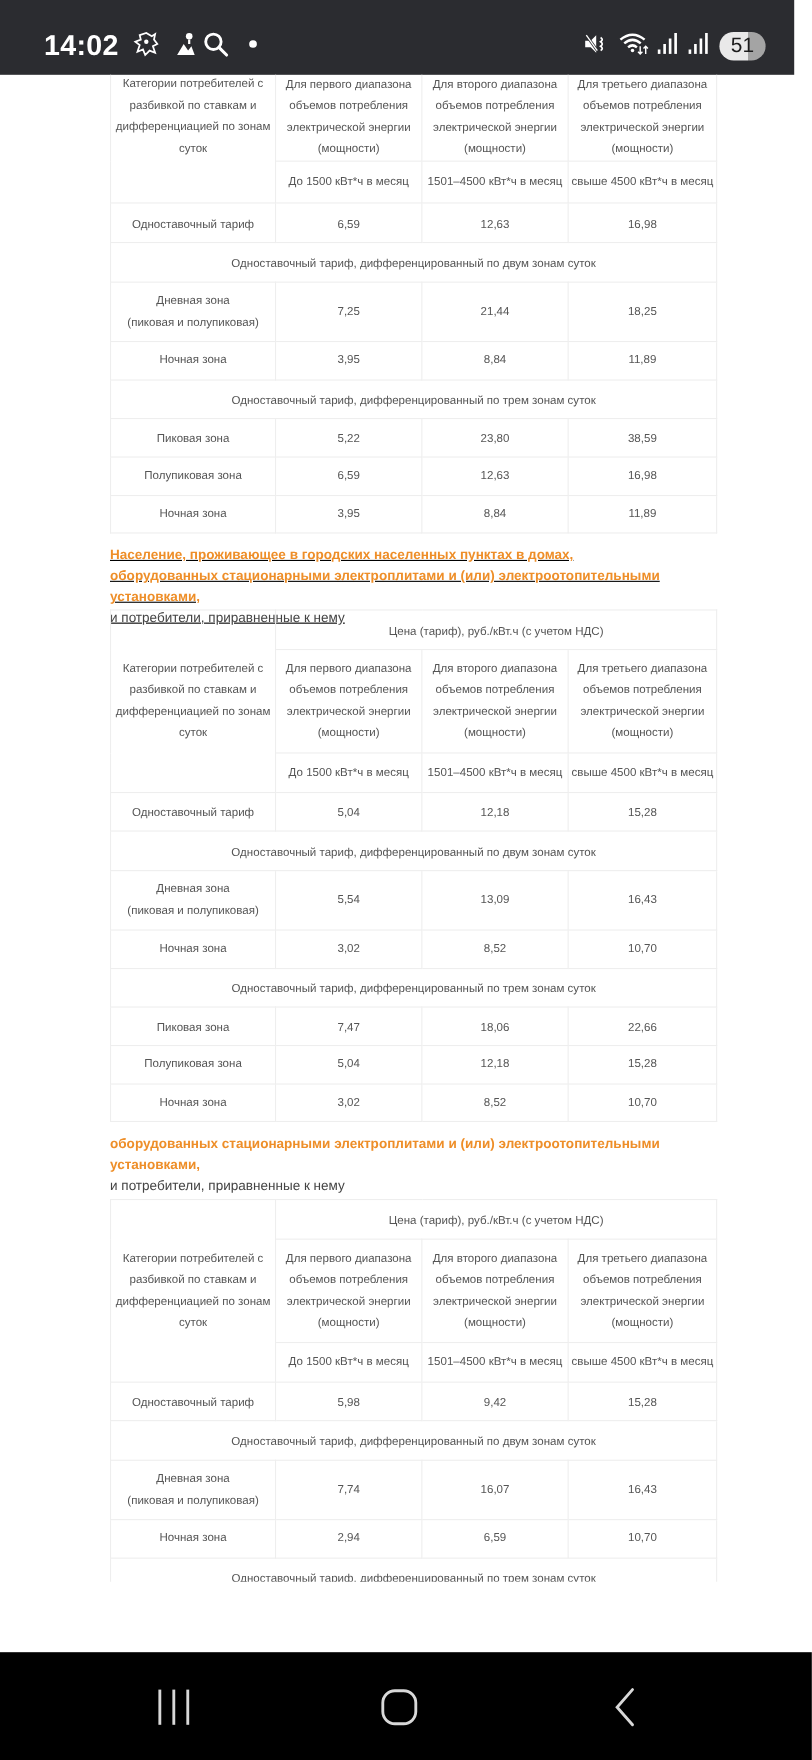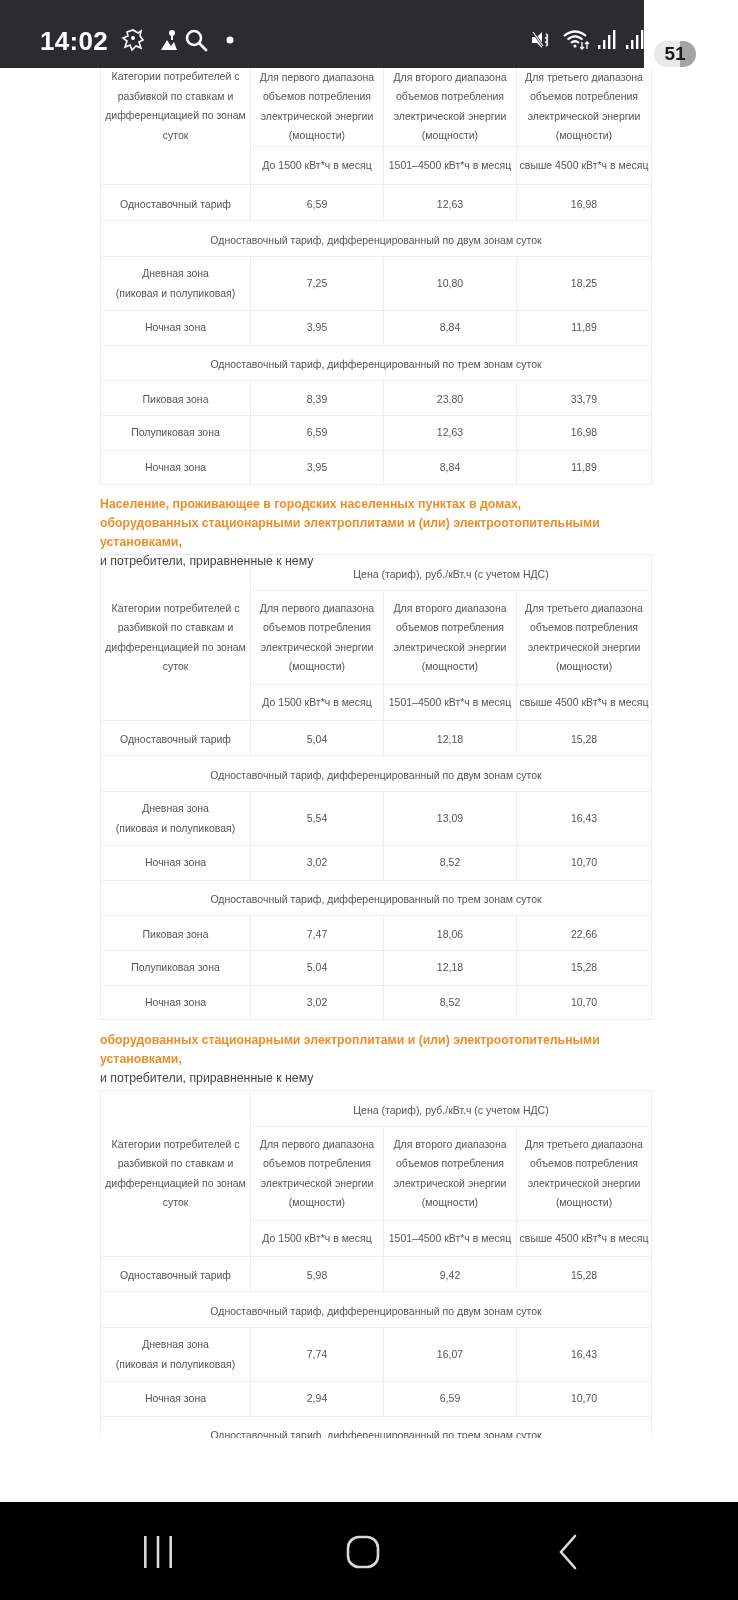--- a/index.html
+++ b/index.html
@@ -1,20 +1,20 @@
 <!DOCTYPE html>
 <html><head>
 <meta charset="utf-8">
 <style>
   html, body { margin:0; padding:0; }
   body { width:738px; height:1600px; position:relative; overflow:hidden; background:#ffffff; font-family:"Liberation Sans", sans-serif; }
-  .statusbar { position:absolute; left:0; top:0; width:644px; height:68px; background:#2b2c30; color:#fff; }
+  .statusbar { position:absolute; left:0; top:0; width:722px; height:68px; background:#2b2c30; color:#fff; }
   .sb-time { position:absolute; left:40px; top:26px; font-size:26px; font-weight:bold; letter-spacing:0.3px; }
   .sb-icon { position:absolute; top:28px; height:24px; display:flex; align-items:center; justify-content:center; }
-  .battery { position:absolute; left:654px; top:29px; width:42px; height:26px; border-radius:13px; background:linear-gradient(90deg,#e9e9e9 0 62%, #a4a4a4 62% 100%); color:#1c1c1c; font-weight:bold; font-size:19px; display:flex; align-items:center; justify-content:center;margin-top:12px; }
+  .battery { position:absolute; left:654px; top:29px; width:42px; height:26px; border-radius:13px; background:linear-gradient(90deg,#e9e9e9 0 62%, #a4a4a4 62% 100%); color:#1c1c1c; font-weight:normal; font-size:19px; display:flex; align-items:center; justify-content:center; }
   .content { position:absolute; left:0; top:68px; width:738px; height:1370px; overflow:hidden; }
   .inner { position:absolute; left:0; top:0; width:738px; }
   table.tariff { position:absolute; left:100px; width:551px; border-collapse:collapse; table-layout:fixed; font-size:10.5px; color:#555; }
   table.tariff td { border:1px solid #eeeeee; text-align:center; vertical-align:middle; line-height:19.5px; padding:0 2px; }
   table.tariff col.c0 { width:150px; }
   table.tariff col.c1 { width:133px; }
   table.tariff col.c2 { width:133px; }
   table.tariff col.c3 { width:135px; }
   td.nowrap { white-space:nowrap; overflow:visible; font-size:10.5px;margin-left:33px; }
   td.pad-bottom { vertical-align:bottom !important; padding-bottom:6px !important; }
@@ -118,54 +118,54 @@
         <td class="pad-bottom">6,59</td>
         <td class="pad-bottom">12,63</td>
         <td class="pad-bottom">16,98</td>
       </tr>
       <tr style="height:36px;">
         <td colspan="4" class="pad-bottom">Одноставочный тариф, дифференцированный по двум зонам суток</td>
       </tr>
       <tr style="height:54px;">
         <td><span>Дневная зона</span><br><span>(пиковая и полупиковая)</span></td>
         <td>7,25</td>
-        <td>10,80</td>
+        <td>21,44</td>
         <td>18,25</td>
       </tr>
       <tr style="height:35px;">
         <td>Ночная зона</td>
         <td>3,95</td>
         <td>8,84</td>
         <td>11,89</td>
       </tr>
       <tr style="height:35px;">
         <td colspan="4" class="pad-bottom">Одноставочный тариф, дифференцированный по трем зонам суток</td>
       </tr>
       <tr style="height:35px;">
         <td class="pad-bottom">Пиковая зона</td>
-        <td class="pad-bottom">8,39</td>
+        <td class="pad-bottom">5,22</td>
         <td class="pad-bottom">23,80</td>
-        <td class="pad-bottom">33,79</td>
+        <td class="pad-bottom">38,59</td>
       </tr>
       <tr style="height:35px;">
         <td>Полупиковая зона</td>
         <td>6,59</td>
         <td>12,63</td>
         <td>16,98</td>
       </tr>
       <tr style="height:34px;">
         <td>Ночная зона</td>
         <td>3,95</td>
         <td>8,84</td>
         <td>11,89</td>
       </tr>
     </tbody>
       </table>
 
-    <div class="heading" style="top:427px;">
+    <div class="heading" style="top:427px;text-decoration:underline;">
       <div class="orange">Население, проживающее в городских населенных пунктах в домах,</div>
       <div class="orange">оборудованных стационарными электроплитами и (или) электроотопительными установками,</div>
       <div class="plain">и потребители, приравненные к нему</div>
     </div>
 
     <table class="tariff" style="top:486px;">
       <colgroup>
           <col class="c0">
           <col class="c1">
           <col class="c2">

